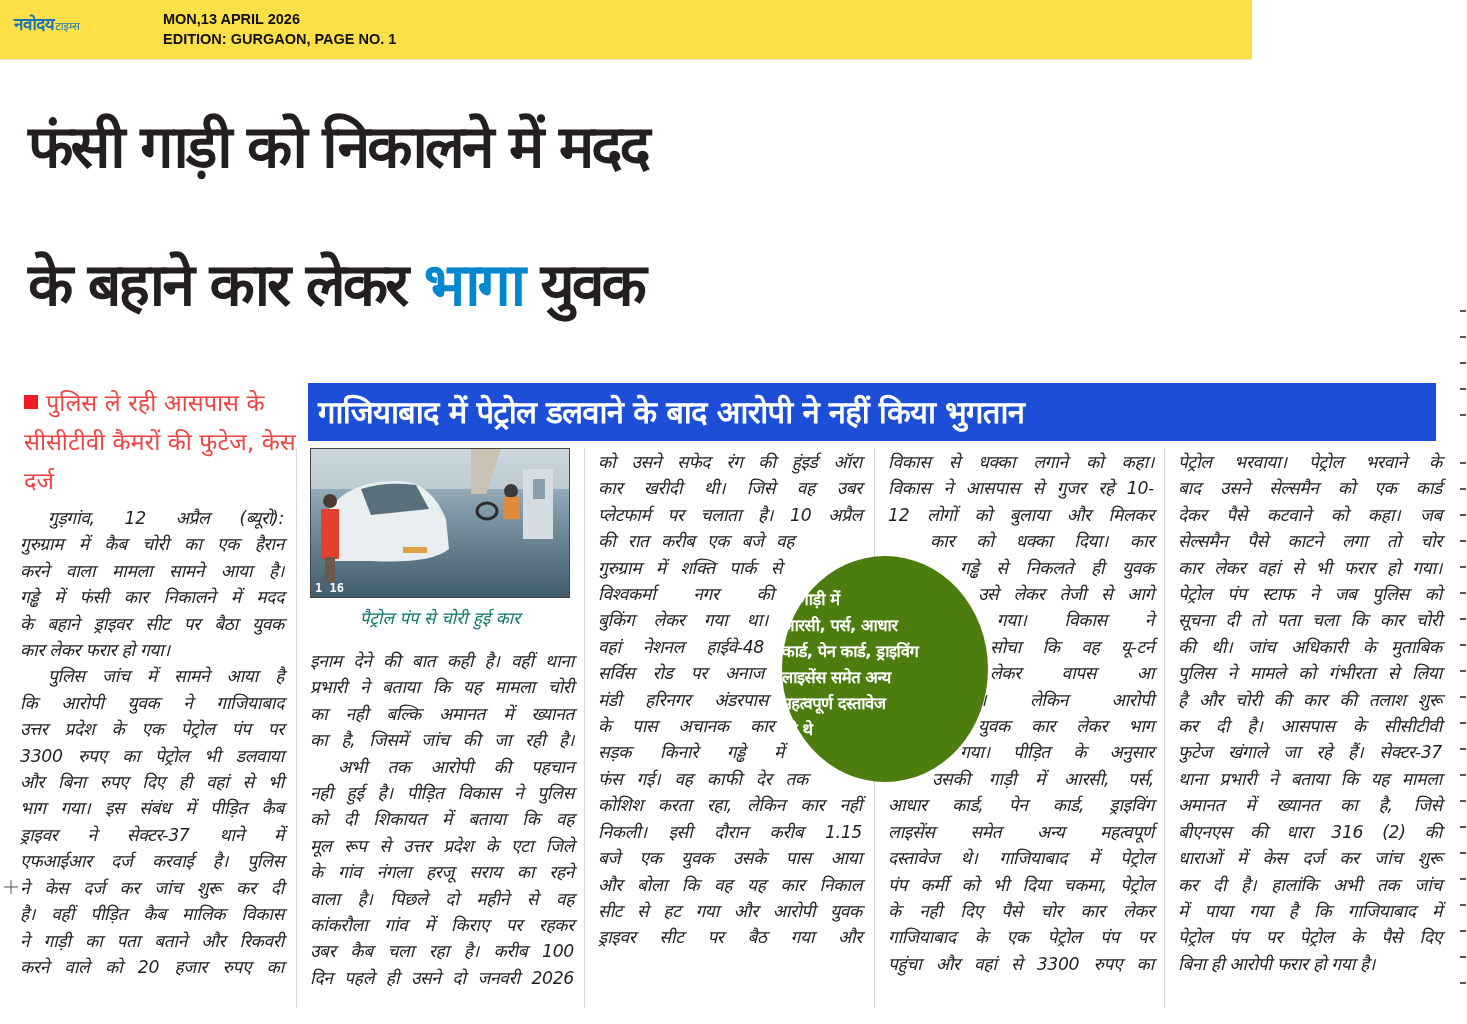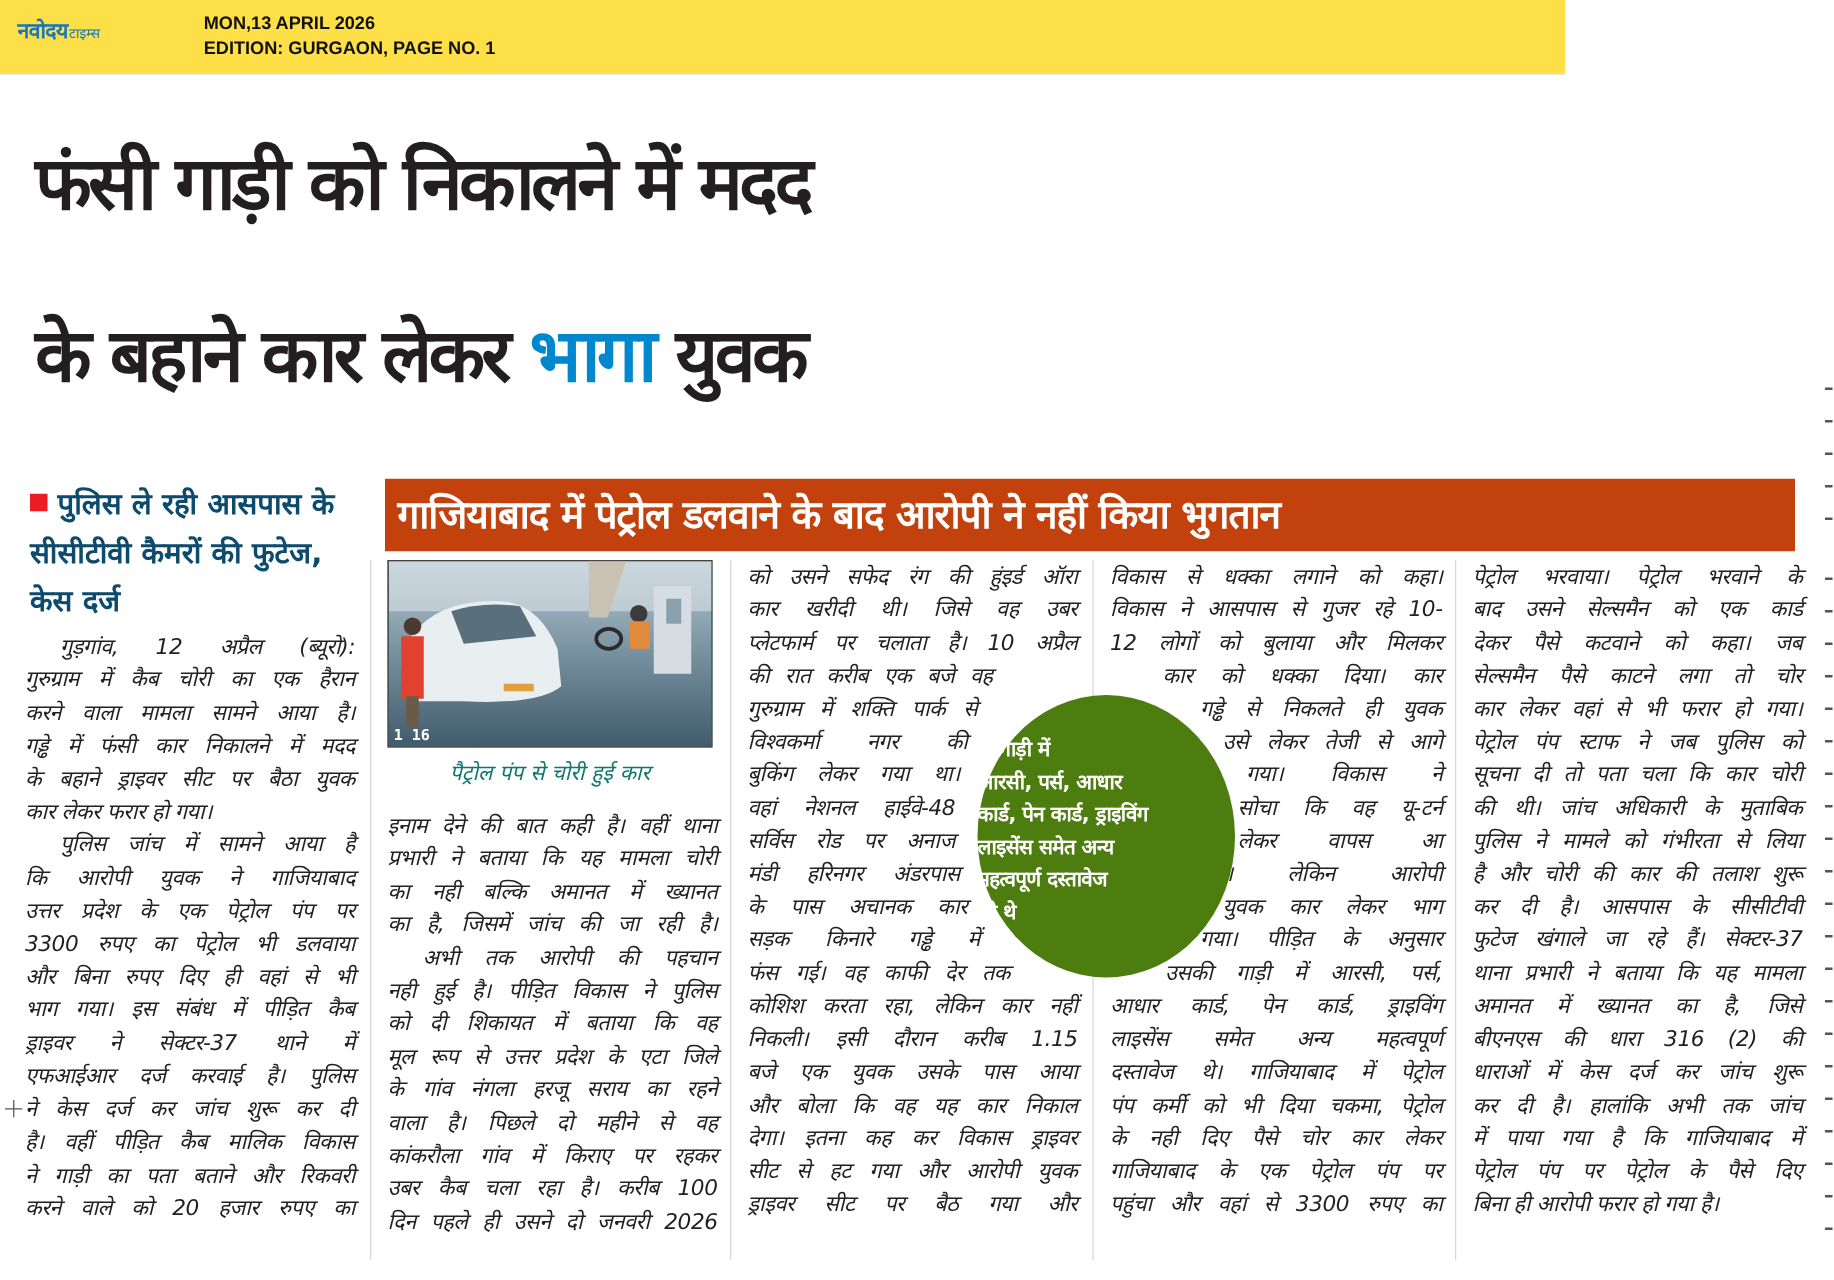--- a/index.html
+++ b/index.html
@@ -10,24 +10,24 @@
   .logo { position: absolute; left: 14px; top: 12px; display: flex; align-items: baseline; }
   .logo-main { font-family: "DejaVu Sans", sans-serif; font-weight: bold; font-size: 17px; color: #1b75bb; letter-spacing: -0.5px; }
   .logo-sub { font-family: "DejaVu Sans", sans-serif; font-size: 11px; color: #1b75bb; margin-left: 1px; }
   .meta { position: absolute; left: 163px; top: 9px; font-family: "Liberation Sans", sans-serif; font-weight: bold; font-size: 14.5px; line-height: 20px; color: #111; }
 
   .headline { position: absolute; left: 28px; width: 1420px; font-family: "DejaVu Sans", sans-serif; font-weight: bold; font-size: 59px; line-height: 130px; color: #231f20; white-space: nowrap; letter-spacing: -3px; }
   .headline.l1 { top: 82px; }
   .headline.l2 { top: 220px; }
   .headline .hl { color: #0087cd; }
 
-  .sidehead { position: absolute; left: 24px; top: 384px; width: 272px; font-family: "DejaVu Sans", sans-serif; font-weight: bold; font-size: 23.5px; line-height: 39px; color: #0c4a6e; }
+  .sidehead { position: absolute; left: 24px; top: 384px; width: 272px; font-family: "DejaVu Sans", sans-serif; font-weight: normal; font-size: 23.5px; line-height: 39px; color: #ef4444; }
   .sidehead .bullet { display: inline-block; width: 14px; height: 14px; background: #ed1c24; margin-right: 8px; vertical-align: 2px; }
 
-  .banner { position: absolute; left: 308px; top: 383px; width: 1128px; height: 58px; background: #c2410c; color: #fff; font-family: "DejaVu Sans", sans-serif; font-weight: bold; font-size: 31px; line-height: 58px; padding-left: 10px; white-space: nowrap; letter-spacing: -0.8px; overflow: hidden; }
+  .banner { position: absolute; left: 308px; top: 383px; width: 1128px; height: 58px; background: #1d4ed8; color: #fff; font-family: "DejaVu Sans", sans-serif; font-weight: bold; font-size: 31px; line-height: 58px; padding-left: 10px; white-space: nowrap; letter-spacing: -0.8px; overflow: hidden; }
 
   .photo { position: absolute; left: 310px; top: 448px; width: 260px; height: 150px; overflow: hidden; background: #5d7a8c; border: 1px solid #444; }
   .photo-caption { position: absolute; left: 310px; top: 606px; width: 260px; text-align: center; font-family: "DejaVu Serif", serif; font-style: italic; font-size: 17px; color: #0f766e; }
 
   .col { position: absolute; font-family: "DejaVu Sans", sans-serif; font-size: 17.3px; line-height: 26.4px; color: #231f20; text-align: justify; letter-spacing: -0.35px; font-style: italic; }
   .c1 { left: 20px; top: 505px; width: 264px; }
   .c2 { left: 310px; top: 648px; width: 264px; }
   .c3 { left: 598px; top: 449px; width: 264px; }
   .c4 { left: 888px; top: 449px; width: 266px; }
   .c5 { left: 1178px; top: 449px; width: 264px; }
@@ -144,21 +144,20 @@
   <span class="line" style="width:166px">वहां नेशनल हाईवे-48</span>
   <span class="line" style="width:166px">सर्विस रोड पर अनाज</span>
   <span class="line" style="width:170px">मंडी हरिनगर अंडरपास</span>
   <span class="line" style="width:176px">के पास अचानक कार</span>
   <span class="line" style="width:186px">सड़क किनारे गड्ढे में</span>
   <span class="line" style="width:210px">फंस गई। वह काफी देर तक</span>
   <span class="line">कोशिश करता रहा, लेकिन कार नहीं</span>
   <span class="line">निकली। इसी दौरान करीब 1.15</span>
   <span class="line">बजे एक युवक उसके पास आया</span>
   <span class="line">और बोला कि वह यह कार निकाल</span>
-  <span class="line">देगा। इतना कह कर विकास ड्राइवर</span>
   <span class="line">सीट से हट गया और आरोपी युवक</span>
   <span class="line">ड्राइवर सीट पर बैठ गया और</span>
 </div>
 
 <div class="col c4">
   <span class="line">विकास से धक्का लगाने को कहा।</span>
   <span class="line">विकास ने आसपास से गुजर रहे 10-</span>
   <span class="line">12 लोगों को बुलाया और मिलकर</span>
   <span class="line" style="margin-left:42px">कार को धक्का दिया। कार</span>
   <span class="line" style="margin-left:72px">गड्ढे से निकलते ही युवक</span>

